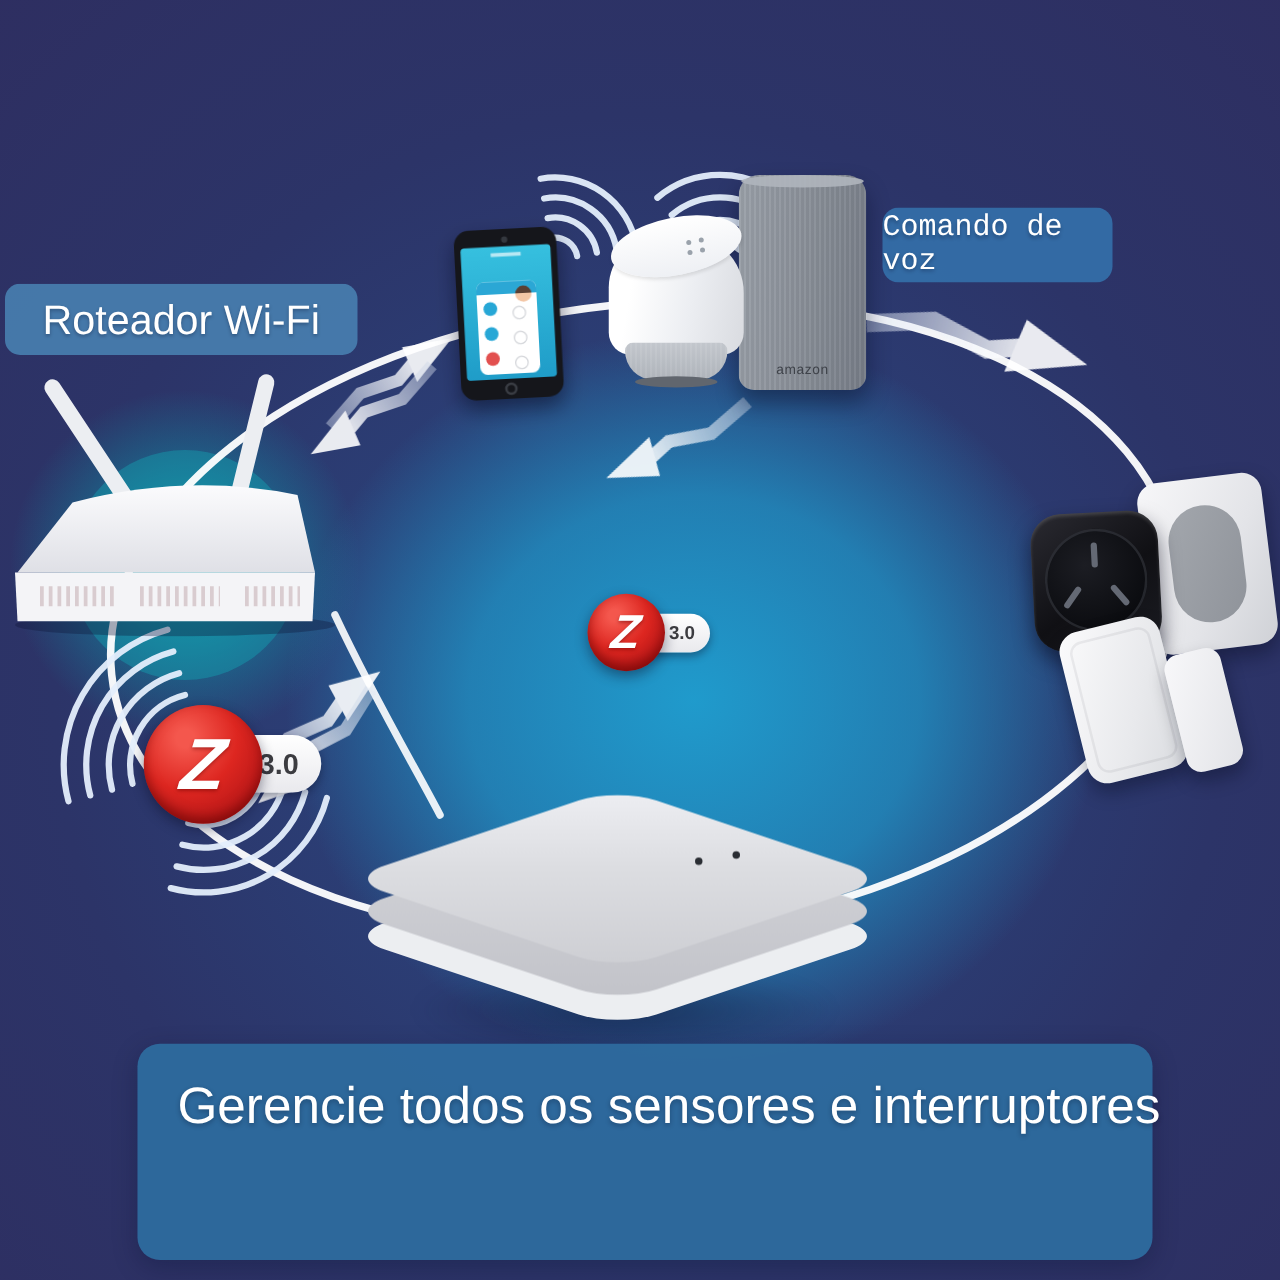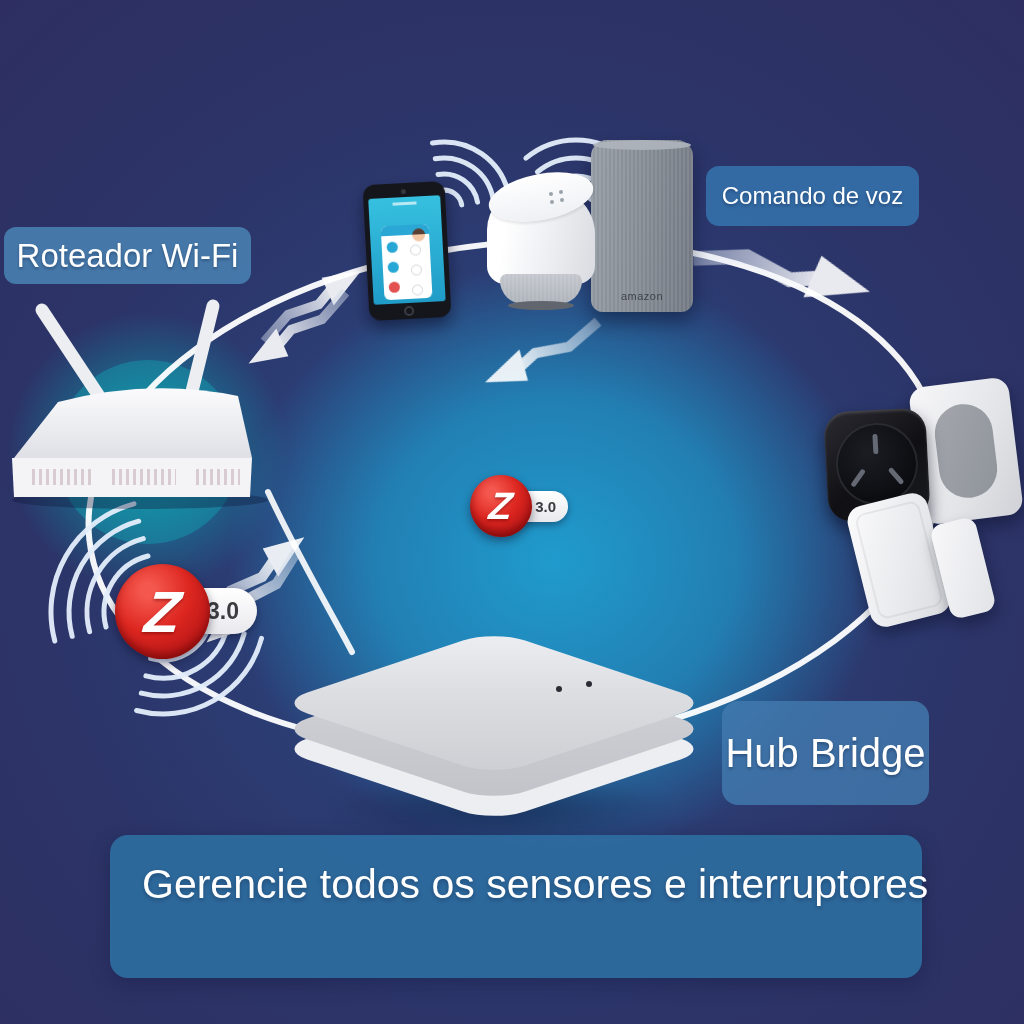--- a/index.html
+++ b/index.html
@@ -9,26 +9,26 @@
     background:
       radial-gradient(ellipse 430px 390px at 555px 560px, rgba(31,159,208,0.95) 0%, rgba(31,150,200,0.72) 42%, rgba(40,90,160,0) 76%),
       radial-gradient(circle 900px at 512px 560px, #2a4a85 0%, #2c3468 52%, #2f2c5e 100%);
   }
   #stage *{position:absolute;box-sizing:border-box;}
 
   
   .tag{display:flex;align-items:center;justify-content:center;color:#fff;
        background:rgba(72,127,176,0.9);border-radius:12px;
        text-shadow:0 2px 3px rgba(0,10,30,.3);}
-  #router-label{left:4px;top:227px;width:247px;height:57px;font-size:33px;}
-  #voice-label{left:706px;top:166px;width:213px;height:60px;font-size:24px;background:rgba(52,110,168,0.95);border-radius:13px;}
+  #router-label{left:4px;top:227px;width:282px;height:57px;font-size:33px;}
+  #voice-label{left:706px;top:166px;width:184px;height:60px;font-size:24px;background:rgba(52,110,168,0.95);border-radius:13px;font-family:Liberation Mono, monospace;}
   #hub-label{left:722px;top:701px;width:207px;height:104px;font-size:40px;border-radius:16px;background:rgba(66,122,175,0.82);}
   #app-label{left:338px;top:332px;width:150px;height:32px;font-size:24px;background:transparent;border-radius:0;
              text-shadow:0 2px 4px rgba(0,5,25,.55);}
-  #caption{left:110px;top:835px;width:812px;height:143px;background:rgba(46,107,158,0.94);border-radius:18px;
+  #caption{left:110px;top:835px;width:812px;height:173px;background:rgba(46,107,158,0.94);border-radius:18px;
            box-shadow:0 6px 20px rgba(5,10,40,.25);}
   .cap-line{left:32px;color:#fff;font-size:41px;white-space:nowrap;text-shadow:0 2px 4px rgba(0,10,30,.3);}
   #cap1{top:26px;} #cap2{top:84px;}
 
   
   .pill{background:linear-gradient(#ffffff,#e9e9ed);border-radius:999px;
         box-shadow:0 3px 7px rgba(10,15,40,.4);color:#3c3c40;font-weight:700;
         display:flex;align-items:center;justify-content:flex-end;}
   .disc{border-radius:50%;display:flex;align-items:center;justify-content:center;
         background:radial-gradient(circle at 35% 28%, #f4574d 8%, #dd2620 45%, #9f0d12 100%);
@@ -258,19 +258,18 @@
     <div class="pill">
       <span>3.0</span>
     </div>
     <div class="disc">
       <span class="zletter">Z</span>
     </div>
   </div>
 
   <div class="tag" id="router-label">Roteador Wi-Fi</div>
   <div class="tag" id="voice-label">Comando de voz</div>
-  <div class="tag" id="hub-label">Hub Bridge</div>
 
   <div id="caption">
     <div class="cap-line" id="cap1">Gerencie todos os sensores e interruptores</div>
   </div>
 
 </div>
 
 </body></html>

